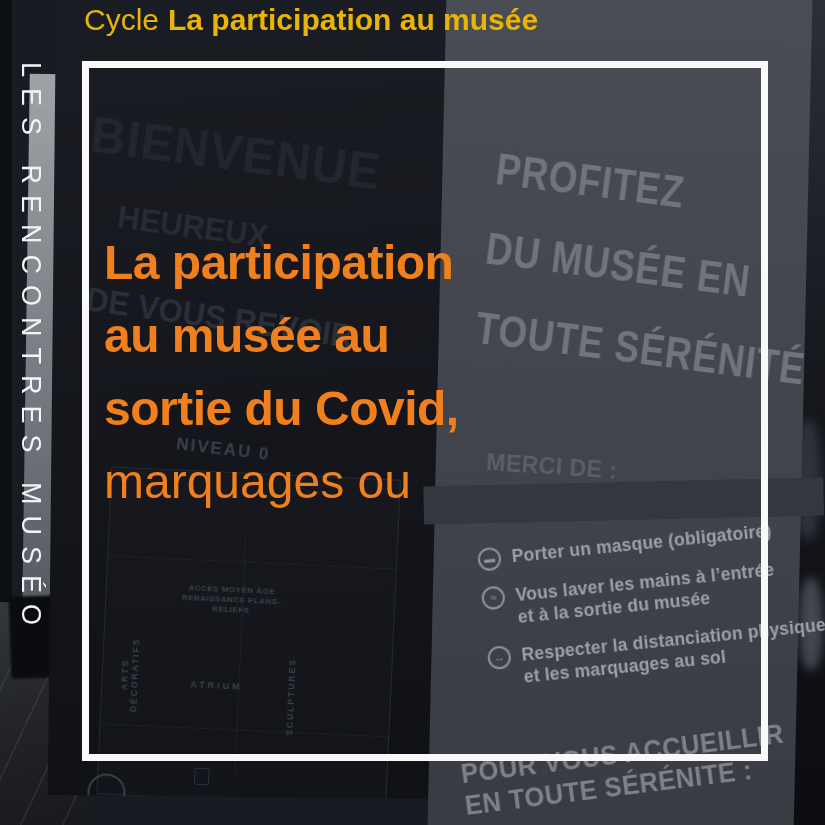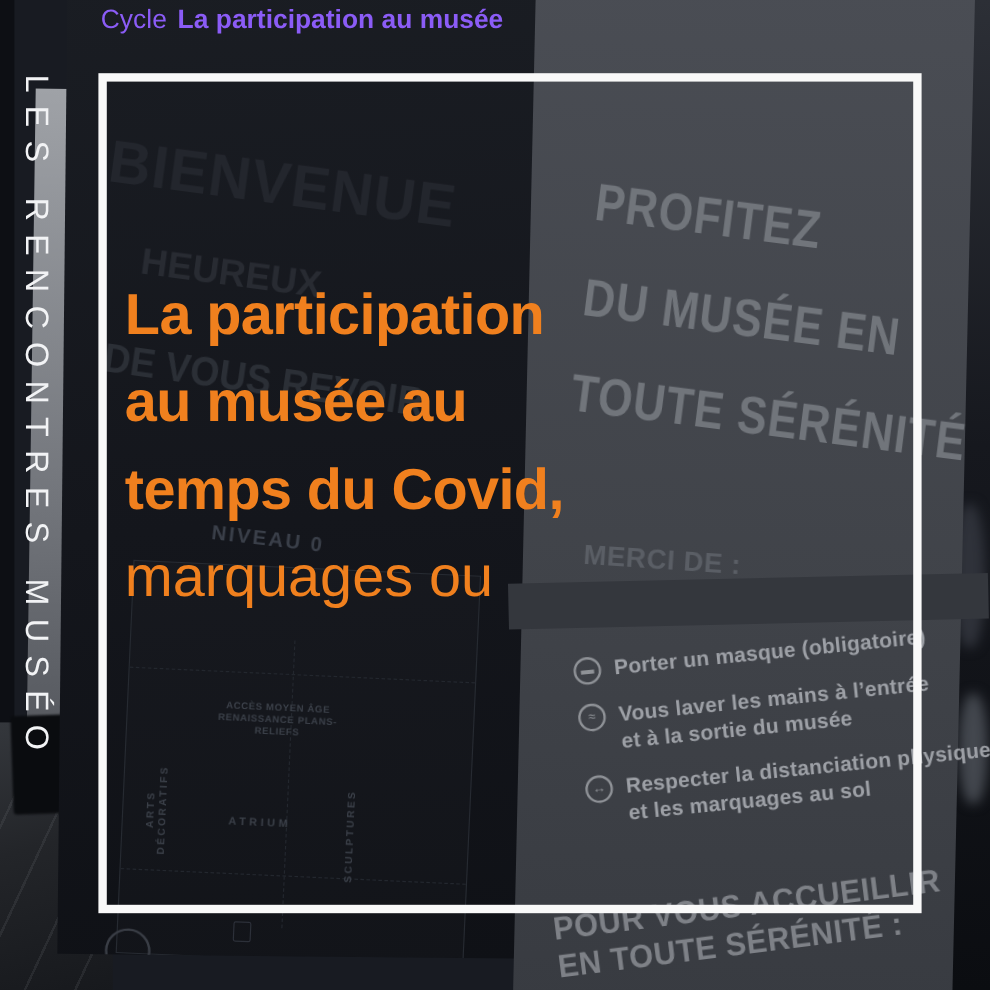--- a/index.html
+++ b/index.html
@@ -76,21 +76,21 @@
     box-sizing:border-box;color:#8f9297;font-size:11px;line-height:19px;
     text-align:center;flex:0 0 23px;filter:blur(.5px);}
   .rule-line{font-size:17.5px;line-height:22px;font-weight:700;color:#9da0a6;
     letter-spacing:.2px;white-space:nowrap;filter:blur(.4px);}
   .pour-block{left:30px;top:776px;font-size:27px;line-height:32px;font-weight:700;
     color:#7e8187;letter-spacing:.5px;transform:rotate(-8.5deg) scaleX(.95);transform-origin:0 0;}
 
   
   .white-frame{left:82px;top:61px;width:686px;height:700px;box-sizing:border-box;
     border:7px solid #f9f9f9;z-index:7;}
-  .header{left:84px;top:3px;z-index:8;font-size:22px;color:#8b5cf6;white-space:nowrap;}
+  .header{left:84px;top:3px;z-index:8;font-size:30px;color:#eab308;white-space:nowrap;}
   .header .cycle{font-weight:400;margin-right:9px;}
   .header .series{font-weight:700;}
   .vertical-title{left:47px;top:62px;z-index:8;font-size:27px;line-height:32px;
     letter-spacing:11px;color:#f2f3f5;white-space:nowrap;
     transform:rotate(90deg);transform-origin:0 0;}
   .main-title{left:104px;top:226px;z-index:8;font-size:48px;line-height:73px;
     white-space:nowrap;}
   .main-title .bold{font-weight:700;letter-spacing:-.5px;}
   .main-title .light{font-weight:400;}
 </style>
@@ -170,17 +170,17 @@
 
   <div class="abs header">
     <span class="cycle">Cycle</span><span class="series">La participation au musée</span>
   </div>
 
   <div class="abs vertical-title">LES RENCONTRES MUSÉO</div>
 
   <div class="abs main-title" style="color:#f0801e;">
     <div class="bold">La participation</div>
     <div class="bold">au musée au</div>
-    <div class="bold">temps du Covid,</div>
+    <div class="bold">sortie du Covid,</div>
     <div class="light">marquages ou</div>
   </div>
 
 </div>
 
 </body></html>

